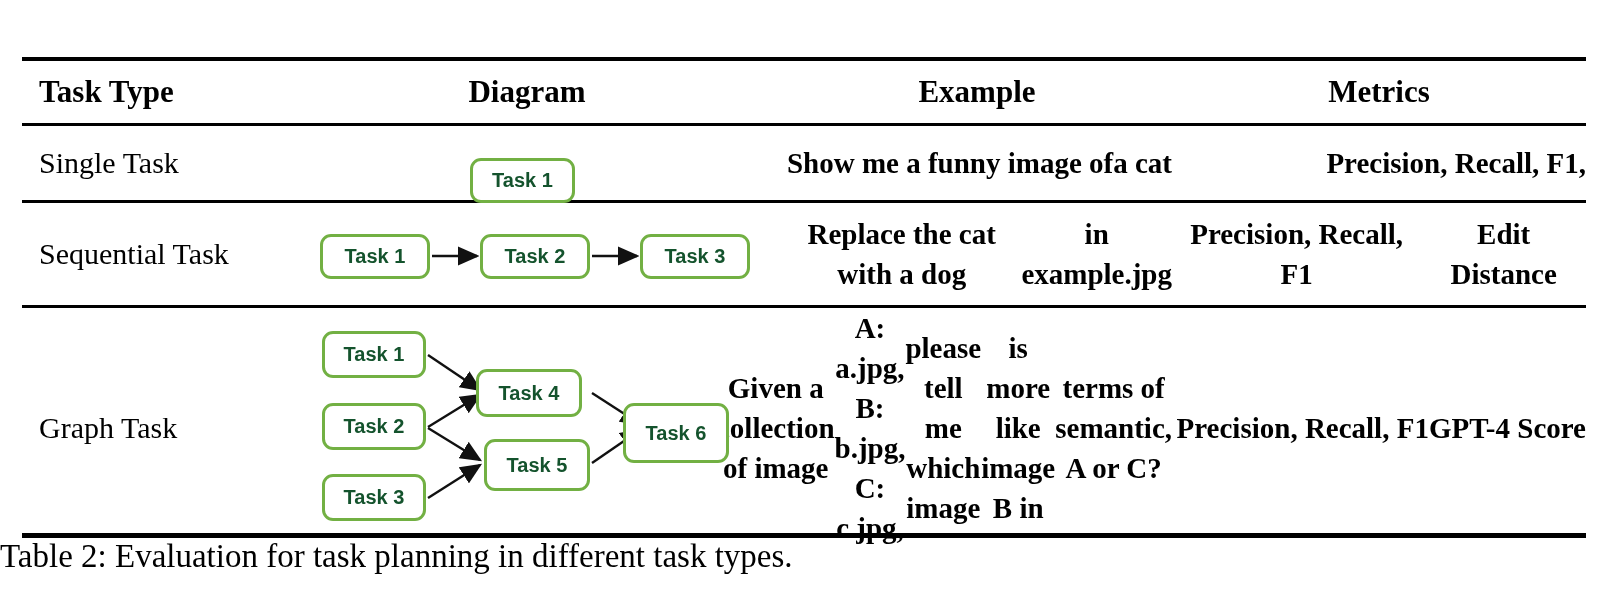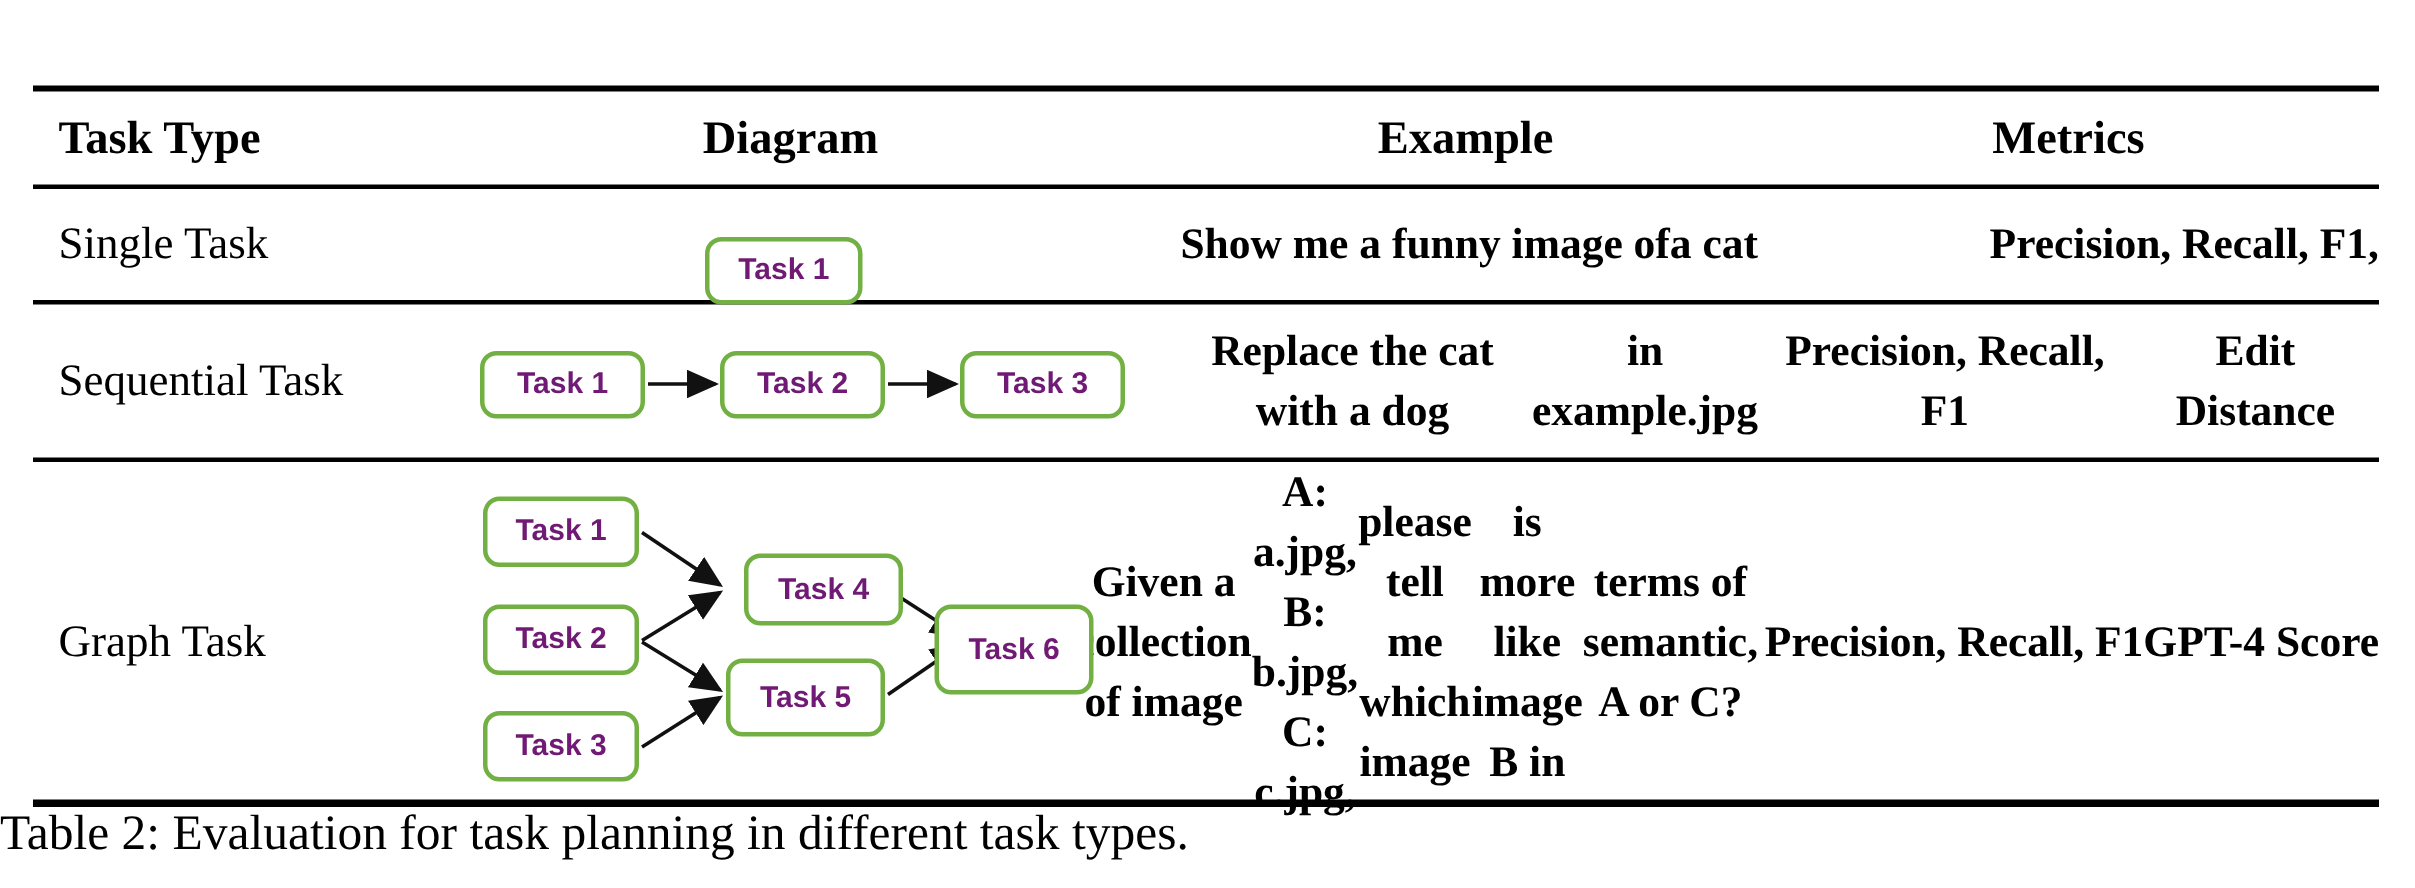--- a/index.html
+++ b/index.html
@@ -51,21 +51,21 @@
 
   .node {
     position: absolute;
     background: #ffffff;
     border: 3px solid #72b043;
     border-radius: 11px;
     display: flex; align-items: center; justify-content: center;
     font-family: "Liberation Sans", sans-serif;
     font-weight: bold;
     font-size: 20px;
-    color: #701a75;
+    color: #14532d;
   }
   svg.edges { position: absolute; left: 0; top: 0; pointer-events: none; }
 
   .caption {
     position: absolute;
     left: 0; top: 538px; width: 1610px;
     text-align: left;
     font-size: 33px;
   }
 </style>
@@ -133,21 +133,21 @@
         <line x1="156" y1="47" x2="208" y2="82" stroke="#111111" stroke-width="2.4" marker-end="url(#ah2)"></line>
         <line x1="156" y1="119" x2="208" y2="87" stroke="#111111" stroke-width="2.4" marker-end="url(#ah2)"></line>
         <line x1="156" y1="120" x2="208" y2="152" stroke="#111111" stroke-width="2.4" marker-end="url(#ah2)"></line>
         <line x1="156" y1="190" x2="208" y2="157" stroke="#111111" stroke-width="2.4" marker-end="url(#ah2)"></line>
         <line x1="320" y1="85" x2="368" y2="116" stroke="#111111" stroke-width="2.4" marker-end="url(#ah2)"></line>
         <line x1="320" y1="155" x2="368" y2="122" stroke="#111111" stroke-width="2.4" marker-end="url(#ah2)"></line>
       </svg>
       <div class="node" style="left:50px;  top:23px;  width:104px; height:47px;">Task 1</div>
       <div class="node" style="left:50px;  top:95px;  width:104px; height:47px;">Task 2</div>
       <div class="node" style="left:50px;  top:166px; width:104px; height:47px;">Task 3</div>
-      <div class="node" style="left:224px; top:61px;  width:106px; height:48px;">Task 4</div>
+      <div class="node" style="left:204px; top:61px;  width:106px; height:48px;">Task 4</div>
       <div class="node" style="left:212px; top:131px; width:106px; height:52px;">Task 5</div>
       <div class="node" style="left:351px; top:95px;  width:106px; height:60px;">Task 6</div>
     </div>
     <div class="cell-text">
       <div>Given a collection of image</div>
       <div>A: a.jpg, B: b.jpg, C: c.jpg,</div>
       <div>please tell me which image</div>
       <div>is more like image B in</div>
       <div>terms of semantic, A or C?</div>
     </div>

